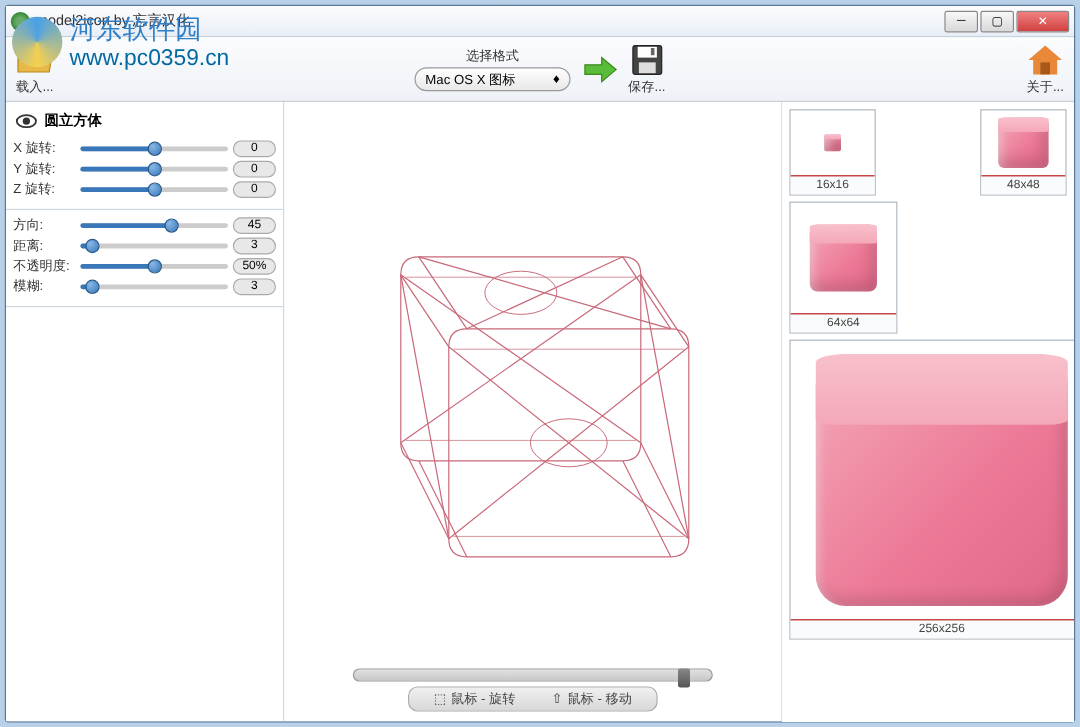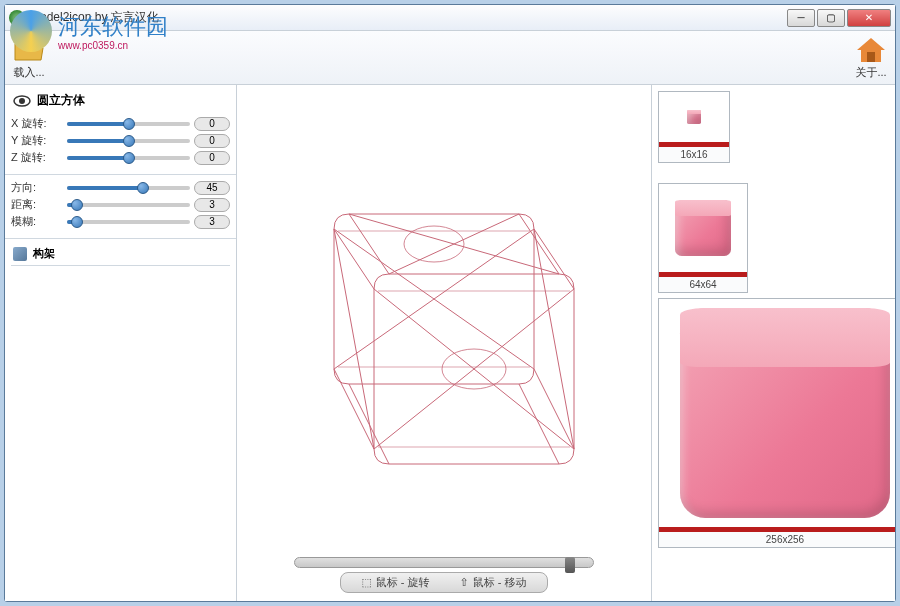--- a/index.html
+++ b/index.html
@@ -23,21 +23,21 @@
 .format-label { font-size: 11px; color: #333; }
 .format-select { width: 130px; height: 20px; border: 1px solid #999; border-radius: 10px; background: linear-gradient(#fff,#e8e8e8); padding: 0 8px; display: flex; align-items: center; justify-content: space-between; font-size: 11px; }
 .arrow-icon { width: 32px; height: 28px; }
 .save-icon-wrap { width: 28px; height: 28px; }
 .toolbar-right { margin-left: auto; }
 
 .watermark { position: absolute; top: 10px; left: 10px; z-index: 100; pointer-events: none; }
 .wm-logo { display: flex; align-items: center; gap: 6px; }
 .wm-circle { width: 42px; height: 42px; border-radius: 50%; background: conic-gradient(#4aa0e8, #f5d050, #4aa0e8); display: flex; align-items: center; justify-content: center; }
 .wm-text1 { font-size: 22px; color: #3080c8; font-weight: normal; }
-.wm-text2 { font-size: 10px; color: #be185d; margin-top: -2px; }
+.wm-text2 { font-size: 19px; color: #0369a1; margin-top: -2px; }
 
 .content { flex: 1; display: flex; background: #fff; overflow: hidden; }
 
 .sidebar { width: 232px; background: #fff; border-right: 1px solid #c8d0d8; display: flex; flex-direction: column; overflow-y: auto; }
 .panel-section { border-bottom: 1px solid #d0d8e0; padding: 4px 6px 8px; }
 .panel-header { display: flex; align-items: center; gap: 6px; font-weight: bold; font-size: 12px; padding: 3px 2px 6px; }
 .eye-icon { width: 18px; height: 14px; }
 .slider-row { display: flex; align-items: center; gap: 4px; padding: 1px 0; }
 .slider-label { width: 52px; font-size: 11px; color: #333; }
 .slider-track { flex: 1; height: 12px; position: relative; }
@@ -60,23 +60,23 @@
 .viewport-footer { height: 48px; display: flex; flex-direction: column; align-items: center; justify-content: center; gap: 4px; padding: 4px 20px 8px; }
 .zoom-slider { width: 300px; height: 14px; background: linear-gradient(#e0e0e0,#c8c8c8); border: 1px solid #999; border-radius: 7px; position: relative; }
 .zoom-thumb { position: absolute; right: 18px; top: -1px; width: 10px; height: 16px; background: linear-gradient(#888,#555); border-radius: 2px; }
 .hint-bar { display: flex; gap: 30px; font-size: 11px; color: #444; background: linear-gradient(#f0f0f0,#d8d8d8); border: 1px solid #aaa; border-radius: 8px; padding: 2px 20px; }
 .hint-item { display: flex; align-items: center; gap: 4px; }
 
 .preview-pane { width: 244px; background: #fff; border-left: 1px solid #c8d0d8; padding: 6px; overflow-y: auto; }
 .preview-row1 { display: flex; gap: 5px; justify-content: space-between; }
 .preview-box { border: 1px solid #b0b8c0; display: flex; flex-direction: column; align-items: center; background: #fff; }
 .preview-img-area { flex: 1; display: flex; align-items: center; justify-content: center; width: 100%; }
-.preview-label { width: 100%; text-align: center; font-size: 10px; color: #444; padding: 2px 0; border-top: 5px solid #b91c1c; background: #fafbfc; }
+.preview-label { width: 100%; text-align: center; font-size: 10px; color: #444; padding: 2px 0; border-top: 1px solid #b91c1c; background: #fafbfc; }
 .pb-small { width: 72px; height: 72px; }
-.preview-row2 { display: flex; gap: 5px; margin-top: 20px; flex-direction: column; }
+.preview-row2 { display: flex; gap: 5px; margin-top: 5px; flex-direction: column; }
 .pb-64 { width: 90px; height: 110px; }
 .pb-128 { width: 135px; height: 150px; }
 .pb-256 { width: 254px; height: 250px; margin-top: 5px; }
 
 .cube-solid { background: linear-gradient(135deg, #f4a8b8 0%, #ec7896 60%, #e06888 100%); border-radius: 12%; box-shadow: inset -4px -6px 12px rgba(0,0,0,0.15), inset 3px 3px 8px rgba(255,255,255,0.4); position: relative; }
 .cube-solid::before { content: ''; position: absolute; top: 0; left: 0; right: 0; height: 28%; background: linear-gradient(#f8c0cc, #f4a8b8); border-radius: 12% 12% 8% 8%; }
 </style>
 </head>
 <body>
 
@@ -104,20 +104,41 @@
 
   <div class="toolbar">
     <div class="tool-group">
       <svg class="tool-icon" viewBox="0 0 32 28">
           <path fill="#e8b848" stroke="#b88818" d="M2 8 L2 24 L28 24 L30 12 L8 12 L6 8 Z"></path>
           <path fill="#f8d878" d="M4 6 L12 6 L14 8 L26 8 L26 12 L8 12 Z"></path>
         </svg>
       <div class="tool-label">载入...</div>
     </div>
 
+    <div class="toolbar-center">
+      <div class="format-group">
+        <div class="format-label">选择格式</div>
+        <div class="format-select">
+          <span>Mac OS X 图标</span>
+          <span>♦</span>
+        </div>
+      </div>
+      <svg class="arrow-icon" viewBox="0 0 32 28">
+          <path fill="#5aba3a" stroke="#3a8a1a" d="M4 10 L18 10 L18 4 L30 14 L18 24 L18 18 L4 18 Z"></path>
+        </svg>
+      <div class="tool-group">
+        <svg class="save-icon-wrap" viewBox="0 0 28 28">
+            <rect x="2" y="2" width="24" height="24" rx="2" fill="#444" stroke="#222"></rect>
+            <rect x="6" y="3" width="16" height="9" fill="#fff"></rect>
+            <rect x="7" y="16" width="14" height="9" fill="#ddd"></rect>
+            <rect x="17" y="4" width="3" height="6" fill="#666"></rect>
+          </svg>
+        <div class="tool-label">保存...</div>
+      </div>
+    </div>
 
     <div class="tool-group toolbar-right">
       <svg class="tool-icon" viewBox="0 0 32 28">
           <path fill="#e88838" d="M16 2 L30 14 L26 14 L26 26 L6 26 L6 14 L2 14 Z"></path>
           <rect x="12" y="16" width="8" height="10" fill="#a85818"></rect>
         </svg>
       <div class="tool-label">关于...</div>
     </div>
   </div>
 
@@ -178,36 +199,41 @@
             <div class="slider-row">
     <div class="slider-label">距离:</div>
     <div class="slider-track">
       <div class="slider-bg"></div>
       <div class="slider-fill" style="width:8%"></div>
       <div class="slider-thumb" style="left:calc(8% - 6px)"></div>
     </div>
     <div class="slider-value">3</div>
             </div>
             <div class="slider-row">
+    <div class="slider-label">不透明度:</div>
+    <div class="slider-track">
+      <div class="slider-bg"></div>
+      <div class="slider-fill" style="width:50%"></div>
+      <div class="slider-thumb" style="left:calc(50% - 6px)"></div>
+    </div>
+    <div class="slider-value">50%</div>
+            </div>
+            <div class="slider-row">
     <div class="slider-label">模糊:</div>
     <div class="slider-track">
       <div class="slider-bg"></div>
       <div class="slider-fill" style="width:8%"></div>
       <div class="slider-thumb" style="left:calc(8% - 6px)"></div>
     </div>
     <div class="slider-value">3</div>
             </div>
           </div>
       </div>
 
       <div class="struct-section">
-        <div class="struct-header">
-          <div class="struct-img"></div>
-          <span>构架</span>
-        </div>
       </div>
 
     </div>
 
     <div class="viewport">
       <div class="canvas">
         <svg class="cube-wire" viewBox="0 0 340 380">
           <g fill="none" stroke="#c86878" stroke-width="1">
             <path d="M60 100 Q60 85 75 85 L245 85 Q260 85 260 100 L260 240 Q260 255 245 255 L75 255 Q60 255 60 240 Z"></path>
             <path d="M100 160 Q100 145 115 145 L285 145 Q300 145 300 160 L300 320 Q300 335 285 335 L115 335 Q100 335 100 320 Z"></path>
@@ -252,20 +278,26 @@
     </div>
 
     <div class="preview-pane">
       <div class="preview-row1">
         <div class="preview-box pb-small">
           <div class="preview-img-area">
               <div class="cube-solid" style="width:14px;height:14px"></div>
             </div>
           <div class="preview-label">16x16</div>
         </div>
+        <div class="preview-box pb-small">
+          <div class="preview-img-area">
+              <div class="cube-solid" style="width:42px;height:42px"></div>
+            </div>
+          <div class="preview-label">48x48</div>
+        </div>
       </div>
       <div class="preview-row2">
         <div class="preview-box pb-64">
           <div class="preview-img-area">
               <div class="cube-solid" style="width:56px;height:56px"></div>
             </div>
           <div class="preview-label">64x64</div>
         </div>
       </div>
       <div class="preview-box pb-256">

